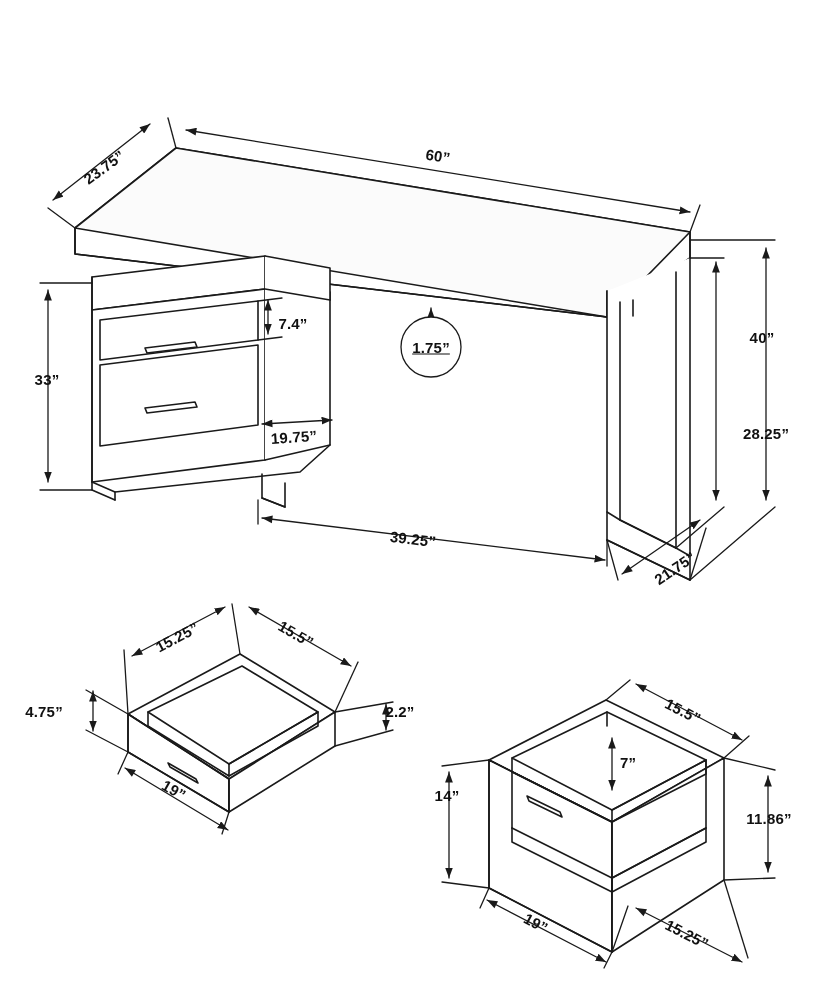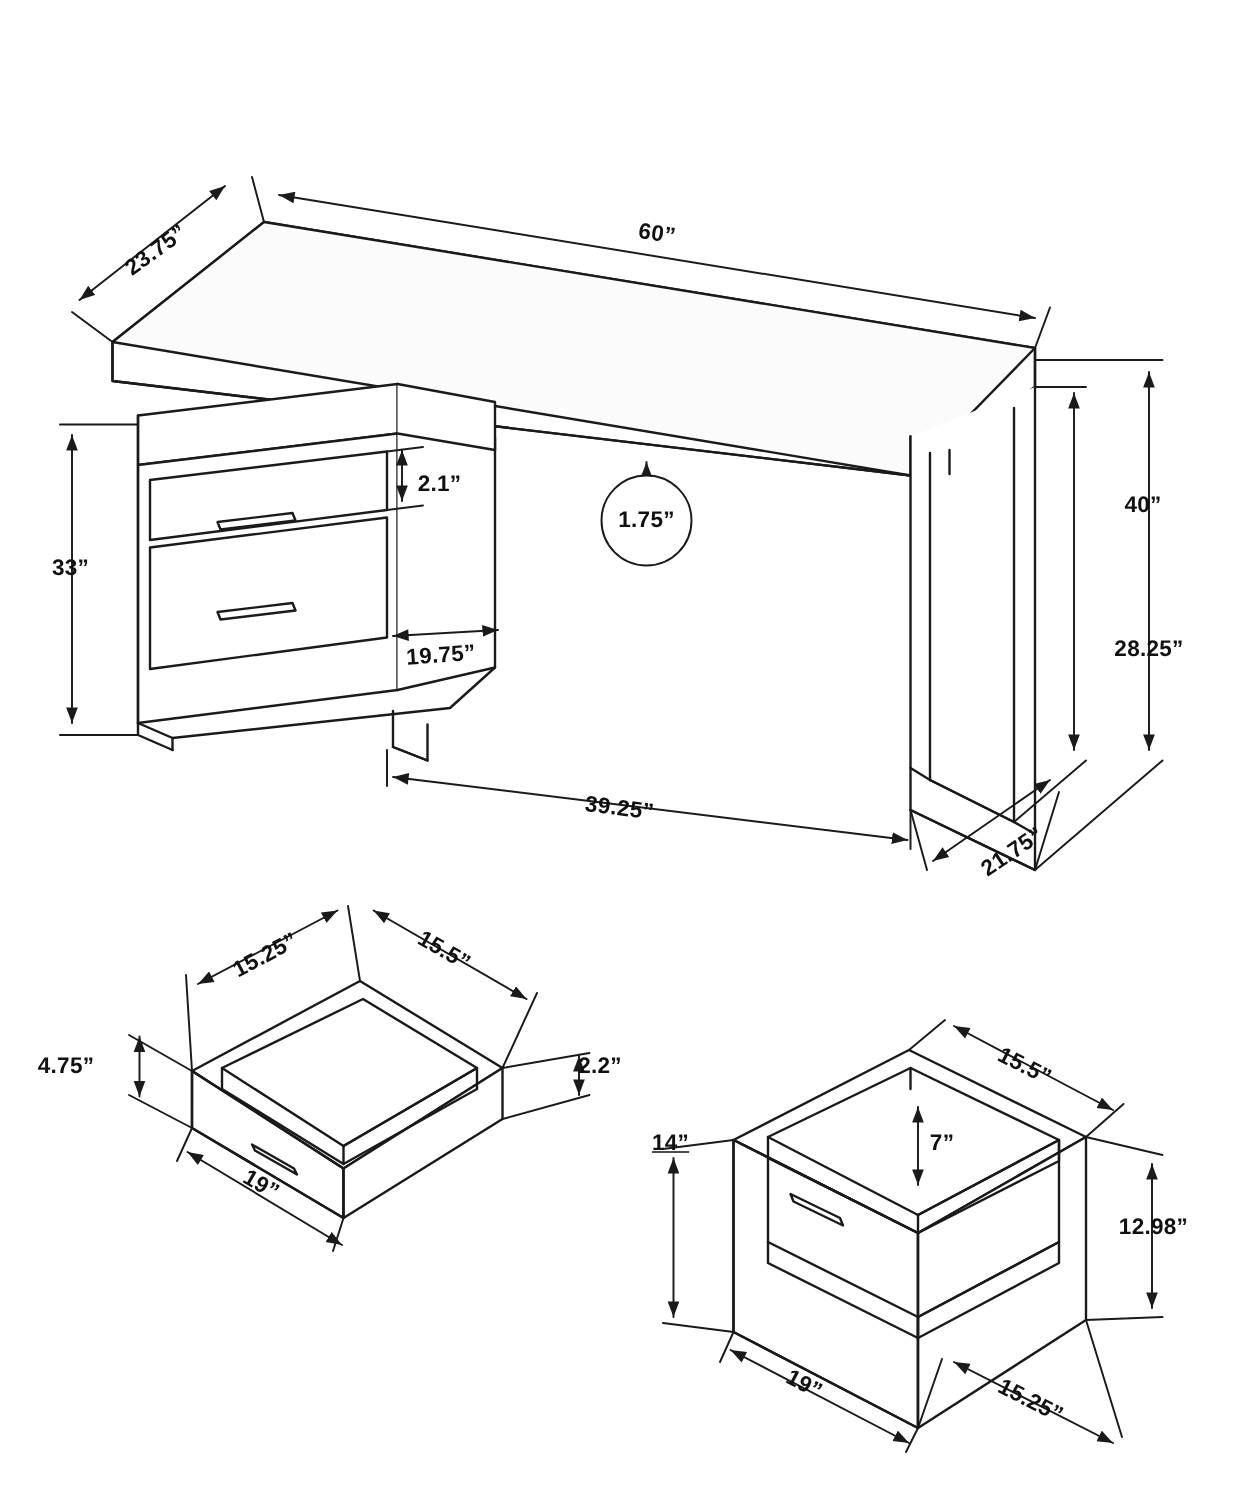--- a/index.html
+++ b/index.html
@@ -217,32 +217,32 @@
         <path d="M724,880 L748,958"></path>
       </g>
     </g>
   </svg>
 
   <div class="dim-label" style="left:438px; top:156px; transform:translate(-50%,-50%) rotate(9deg);">60”</div>
   <div class="dim-label" style="left:104px; top:167px; transform:translate(-50%,-50%) rotate(-36deg);">23.75”</div>
   <div class="dim-label" style="left:762px; top:337px; transform:translate(-50%,-50%);">40”</div>
   <div class="dim-label" style="left:718px; top:433px; transform:translate(-50%,-50%);margin-left:48px;">28.25”</div>
   <div class="dim-label" style="left:47px; top:379px; transform:translate(-50%,-50%);">33”</div>
-  <div class="dim-label" style="left:293px; top:323px; transform:translate(-50%,-50%);">2.1”</div>
-  <div class="dim-label" style="left:431px; top:347px; transform:translate(-50%,-50%);">1.75”</div>
+  <div class="dim-label" style="left:293px; top:323px; transform:translate(-50%,-50%);">7.4”</div>
+  <div class="dim-label" style="left:431px; top:347px; transform:translate(-50%,-50%);text-decoration:underline;">1.75”</div>
   <div class="dim-label" style="left:294px; top:437px; transform:translate(-50%,-50%) rotate(-4deg);">19.75”</div>
   <div class="dim-label" style="left:413px; top:539px; transform:translate(-50%,-50%) rotate(7deg);">39.25”</div>
   <div class="dim-label" style="left:675px; top:568px; transform:translate(-50%,-50%) rotate(-34deg);">21.75”</div>
 
   <div class="dim-label" style="left:177px; top:637px; transform:translate(-50%,-50%) rotate(-28deg);">15.25”</div>
   <div class="dim-label" style="left:296px; top:634px; transform:translate(-50%,-50%) rotate(30deg);">15.5”</div>
   <div class="dim-label" style="left:44px; top:711px; transform:translate(-50%,-50%);">4.75”</div>
   <div class="dim-label" style="left:400px; top:711px; transform:translate(-50%,-50%);">2.2”</div>
   <div class="dim-label" style="left:174px; top:790px; transform:translate(-50%,-50%) rotate(30deg);">19”</div>
 
   <div class="dim-label" style="left:683px; top:711px; transform:translate(-50%,-50%) rotate(27deg);">15.5”</div>
   <div class="dim-label" style="left:628px; top:762px; transform:translate(-50%,-50%);">7”</div>
-  <div class="dim-label" style="left:447px; top:762px; transform:translate(-50%,-50%);text-decoration:underline;">14”</div>
-  <div class="dim-label" style="left:769px; top:818px; transform:translate(-50%,-50%);">12.98”</div>
+  <div class="dim-label" style="left:447px; top:795px; transform:translate(-50%,-50%);">14”</div>
+  <div class="dim-label" style="left:769px; top:818px; transform:translate(-50%,-50%);">11.86”</div>
   <div class="dim-label" style="left:536px; top:923px; transform:translate(-50%,-50%) rotate(28deg);">19”</div>
   <div class="dim-label" style="left:687px; top:934px; transform:translate(-50%,-50%) rotate(27deg);">15.25”</div>
 
 </div>
 
 </body></html>

